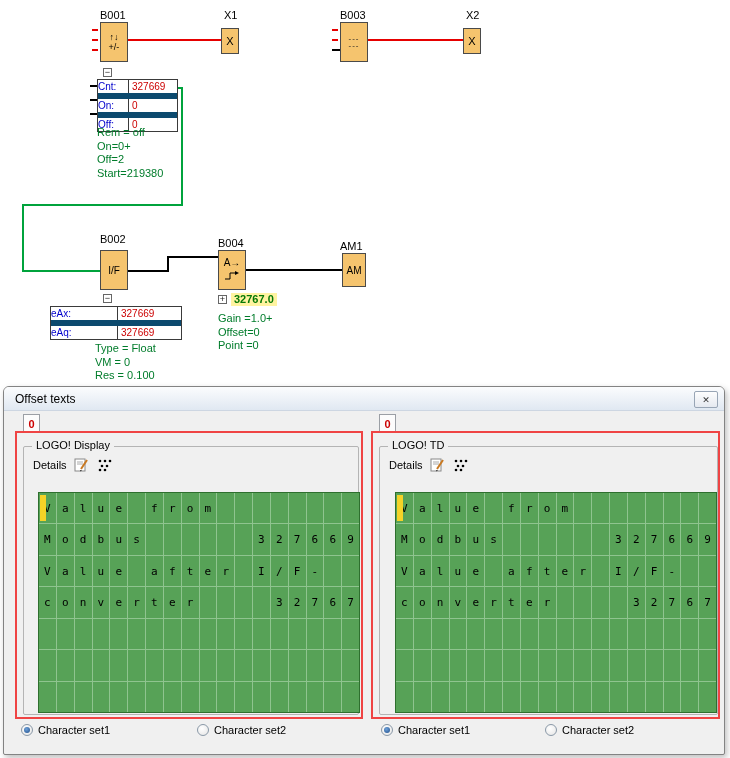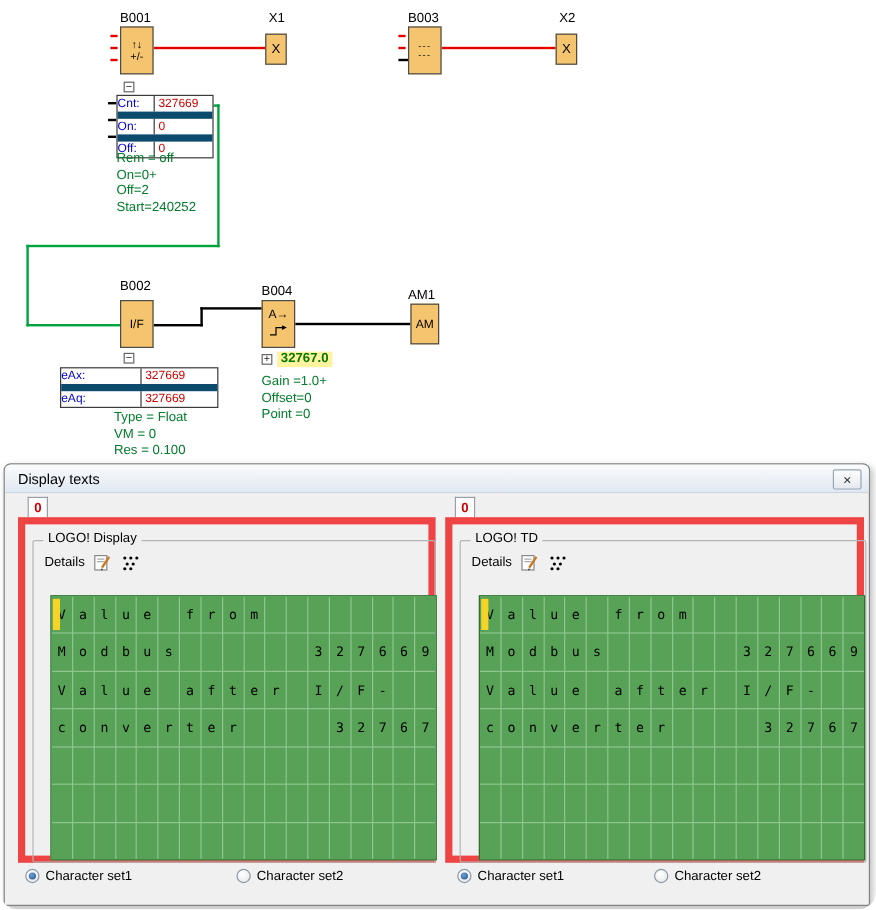--- a/index.html
+++ b/index.html
@@ -1,17 +1,17 @@
 <!DOCTYPE html>
 <html><head>
 <meta charset="utf-8">
 <style>
   html,body{margin:0;padding:0;background:#fff;}
   .screen{position:relative;width:730px;height:758px;background:#ffffff;
-          font-family:"Liberation Sans",sans-serif;overflow:hidden;color:#000;border-radius:15px;}
+          font-family:"Liberation Sans",sans-serif;overflow:hidden;color:#000;}
 
   
   .blk-label{position:absolute;font-size:11px;color:#000;white-space:nowrap;}
   .block{position:absolute;background:#F5C46E;border:1px solid #4a4a4a;box-sizing:border-box;
          display:flex;flex-direction:column;align-items:center;justify-content:center;}
   .block .bigx{font-size:11px;}
   .sym{font-size:9px;line-height:10px;text-align:center;}
   .sym-dash{font-size:8px;line-height:7px;letter-spacing:1px;color:#222;}
   .w{position:absolute;}
   .w.red{background:#E60000;}
@@ -36,21 +36,21 @@
   .dialog{position:absolute;left:3px;top:386px;width:722px;height:369px;background:#F0F0F0;
           border:1px solid #838383;border-radius:6px 6px 2px 2px;box-shadow:2px 3px 6px rgba(0,0,0,.25);box-sizing:border-box;}
   .titlebar{position:absolute;left:0;top:0;right:0;height:24px;border-radius:5px 5px 0 0;
             background:linear-gradient(#FBFCFD,#E0E8F2);border-bottom:1px solid #CDD6E2;
             display:flex;align-items:center;padding:0 11px;font-size:12px;box-sizing:border-box;}
   .close{position:absolute;right:6px;top:4px;width:22px;height:15px;
          background:linear-gradient(#FDFDFD,#E5E9F0);border:1px solid #98A5B5;border-radius:2px;
          display:flex;align-items:center;justify-content:center;font-size:9px;color:#333;cursor:default;}
   .mtab{position:absolute;width:17px;height:18px;background:#FCFCFC;border:1px solid #9B9FA5;border-bottom:none;
         display:flex;align-items:center;justify-content:center;color:#CC0000;font-size:11px;font-weight:bold;box-sizing:border-box;}
-  .tabpage{position:absolute;background:#F0F0F0;border:6px solid #ef4444;box-sizing:border-box;}
+  .tabpage{position:absolute;background:#F0F0F0;border:2px solid #ef4444;box-sizing:border-box;}
   .groupbox{position:absolute;border:1px solid #B4B4B4;border-radius:2px;box-sizing:border-box;}
   .gtitle{position:absolute;left:8px;top:-8px;background:#F0F0F0;padding:0 4px;font-size:11px;white-space:nowrap;}
   .details{position:absolute;left:9px;top:10px;display:flex;align-items:center;gap:7px;font-size:11px;}
   .dicon{width:16px;height:15px;display:inline-flex;align-items:center;justify-content:center;}
   .lcd{position:absolute;display:grid;grid-template-columns:repeat(18,1fr);grid-template-rows:repeat(7,1fr);
        gap:1px;background:#8FC48F;border:1px solid #2E6F2E;width:320px;height:219px;box-sizing:content-box;}
   .lcd-cell{background:#57A257;position:relative;display:flex;align-items:center;justify-content:center;
             font-family:"DejaVu Sans Mono",monospace;font-size:11px;color:#000;}
   .lcd-cell.cursor::before{content:"";position:absolute;left:1px;top:2px;bottom:2px;width:6px;background:#F5D327;}
   .radio{position:absolute;display:flex;align-items:center;gap:5px;font-size:11px;}
@@ -124,21 +124,21 @@
       </div>
       <div class="kv-row">
         <span class="kv-k">On:</span>
         <span class="kv-v">0</span>
       </div>
       <div class="kv-row">
         <span class="kv-k">Off:</span>
         <span class="kv-v">0</span>
       </div>
     </div>
-  <div class="plist" style="left:97px;top:126px"><div>Rem = off</div><div>On=0+</div><div>Off=2</div><div>Start=240252</div></div>
+  <div class="plist" style="left:97px;top:126px"><div>Rem = off</div><div>On=0+</div><div>Off=2</div><div>Start=219380</div></div>
 
   <div class="block" style="left:100px;top:250px;width:28px;height:40px">
     <span style="font-size:10px">I/F</span>
   </div>
 
   <div class="block" style="left:218px;top:250px;width:28px;height:40px">
     <span style="font-size:10px">A→</span>
     <span class="dicon">
       <svg width="16" height="10" viewBox="0 0 16 10">
           <polyline points="1,8 6,8 6,2 11,2" fill="none" stroke="#000" stroke-width="1"></polyline>
@@ -163,21 +163,21 @@
       </div>
       <div class="kv-row">
         <span class="kv-k">eAq:</span>
         <span class="kv-v">327669</span>
       </div>
     </div>
   <div class="plist" style="left:95px;top:342px"><div>Type = Float</div><div>VM = 0</div><div>Res = 0.100</div></div>
 
   <div class="dialog">
     <div class="titlebar">
-      <span>Display texts</span>
+      <span>Offset texts</span>
     </div>
     <div class="close">
       <span>✕</span>
     </div>
 
     <div class="mtab" style="left:19px;top:27px">0</div>
     <div class="tabpage" style="left:11px;top:44px;width:348px;height:288px">
       <div class="groupbox" style="left:6px;top:13px;width:336px;height:269px">
         <span class="gtitle">LOGO! Display</span>
         <div class="details">

